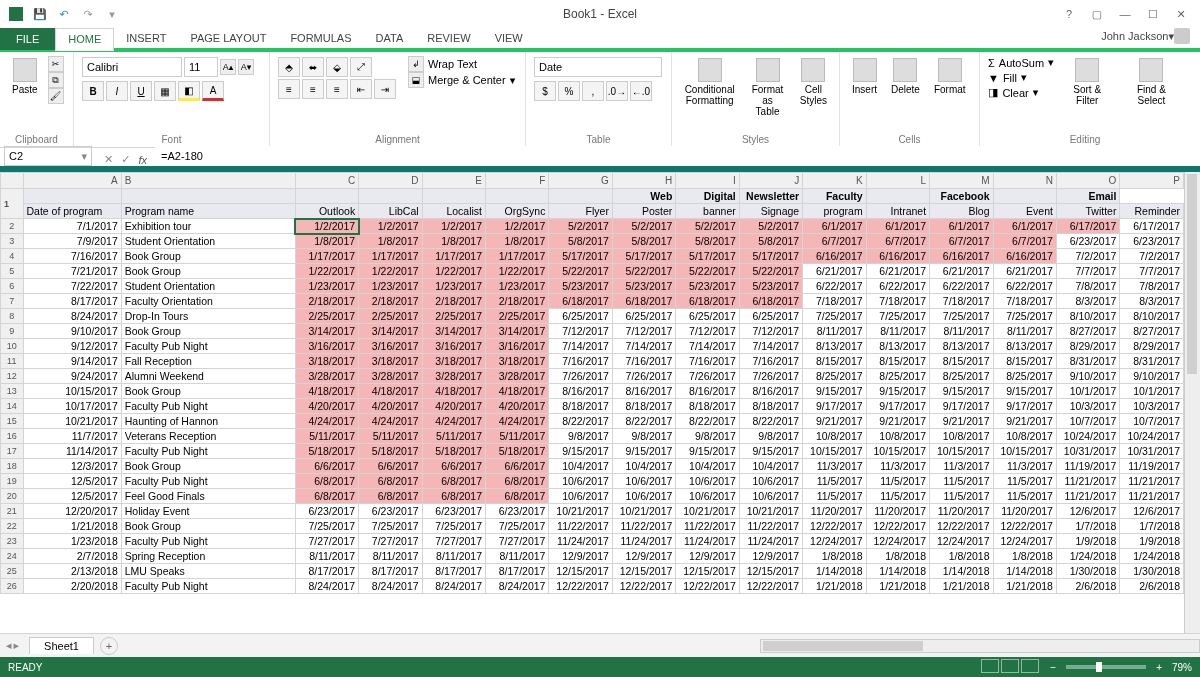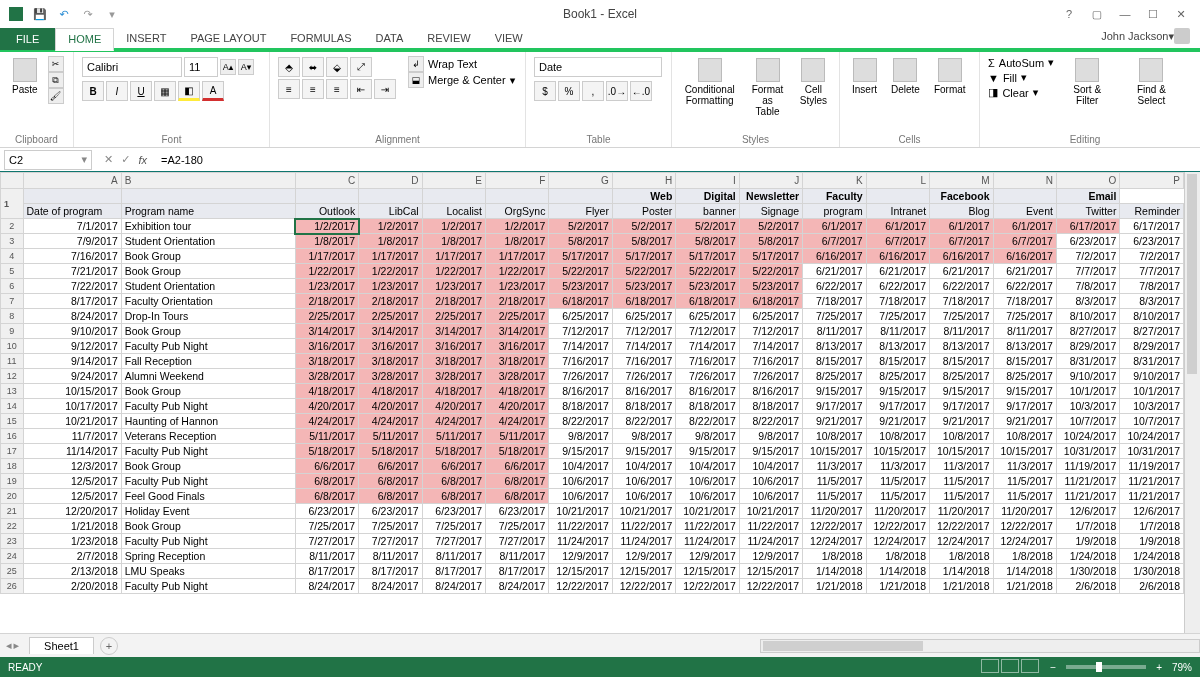--- a/index.html
+++ b/index.html
@@ -30,21 +30,21 @@
 .big-btn { display:flex; flex-direction:column; align-items:center; gap:2px; padding:2px 4px; cursor:pointer; font-size:10px; text-align:center; line-height:1.1; }
 .big-btn .icon-lg { width:24px; height:24px; background:#ddd; border:1px solid #bbb; }
 .row { display:flex; align-items:center; gap:2px; height:22px; }
 .stack { display:flex; flex-direction:column; gap:0; }
 .mini-input { height:20px; font-size:11px; border:1px solid #ccc; padding:0 4px; background:#fff; }
 .icon-sm { width:16px; height:16px; display:inline-flex; align-items:center; justify-content:center; background:#eee; border:1px solid #ccc; font-size:9px; cursor:pointer; }
 .btngrp button { width:22px; height:20px; border:1px solid #ccc; background:#f4f4f4; cursor:pointer; font-size:10px; }
 .txtbtn { font-size:11px; cursor:pointer; display:flex; align-items:center; gap:4px; }
 
 
-.formula-bar { height:24px; border-bottom:1px solid #0f766e; display:flex; align-items:center; background:#fff; }
+.formula-bar { height:24px; border-bottom:6px solid #0f766e; display:flex; align-items:flex-end; background:#fff; }
 .name-box { width:88px; height:20px; border:1px solid #ccc; margin:0 4px; padding:0 4px; font-size:11px; display:flex; align-items:center; justify-content:space-between; }
 .fx-controls { display:flex; align-items:center; gap:8px; padding:0 8px; color:#888; }
 .fx-label { font-style:italic; font-size:11px; color:#555; }
 .formula-input { flex:1; border:none; font-size:11px; padding:0 6px; outline:none; height:20px; }
 
 
 .sheet-area { position:relative; height: calc(677px - 28px - 24px - 96px - 24px - 24px - 20px); overflow:hidden; }
 .grid { border-collapse:collapse; table-layout:fixed; width:1184px; }
 .grid th, .grid td { border:1px solid #d4d4d4; height:15px; font-size:10.5px; padding:0 3px; overflow:hidden; white-space:nowrap; text-overflow:clip; }
 .grid thead th { background:#f0f0f0; font-weight:normal; text-align:center; color:#555; height:16px; font-size:10px; }

